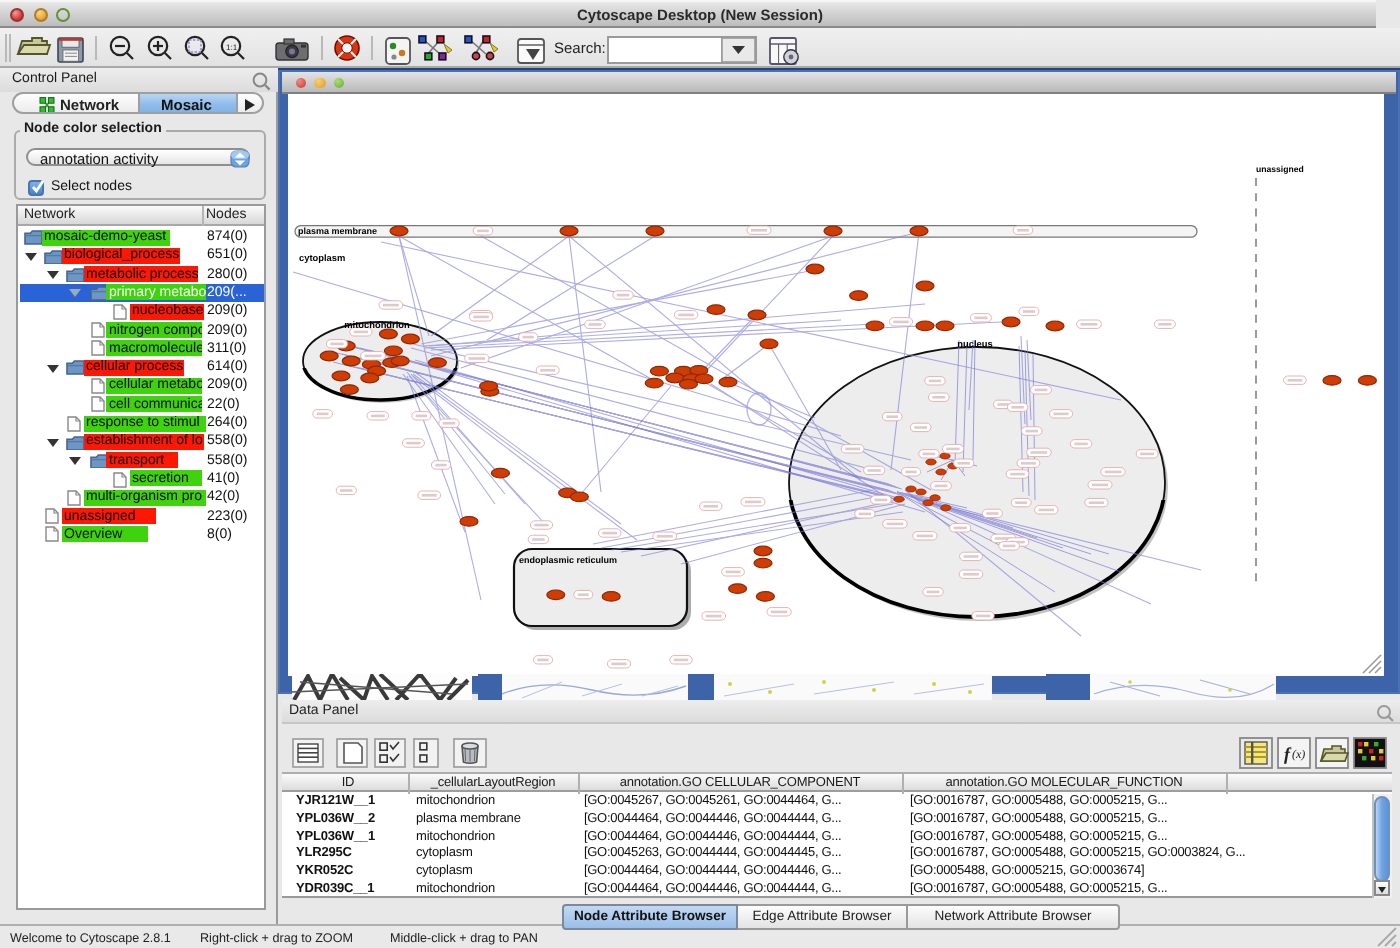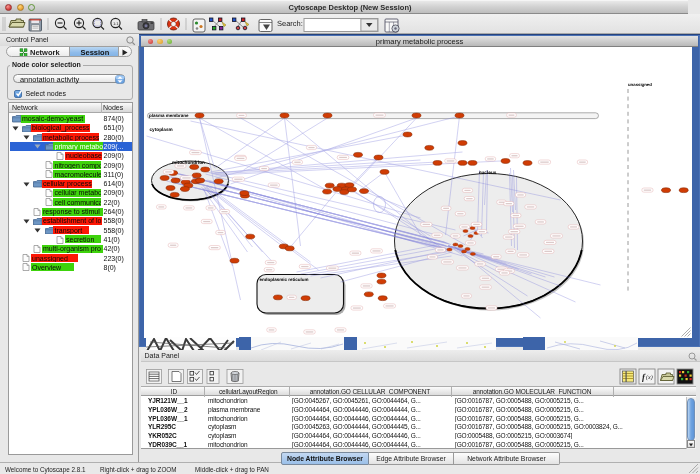--- a/index.html
+++ b/index.html
@@ -121,21 +121,21 @@
   <div class="abs" style="left:111px;top:0;width:15px;height:10.5px;"></div>
   <svg class="abs" style="left:12px;top:1px;" width="9" height="9" viewBox="0 0 9 9">
         <line x1="2.5" y1="2" x2="6.5" y2="7" stroke="#2a9a2a" stroke-width="0.8"></line>
         <line x1="6.5" y1="2" x2="2.5" y2="7" stroke="#2a9a2a" stroke-width="0.8"></line>
         <rect x="1" y="0.8" width="2.8" height="2.8" fill="#33bb33" stroke="#116611" stroke-width="0.5"></rect>
         <rect x="5.2" y="0.8" width="2.8" height="2.8" fill="#33bb33" stroke="#116611" stroke-width="0.5"></rect>
         <rect x="1" y="5.4" width="2.8" height="2.8" fill="#33bb33" stroke="#116611" stroke-width="0.5"></rect>
         <rect x="5.2" y="5.4" width="2.8" height="2.8" fill="#33bb33" stroke="#116611" stroke-width="0.5"></rect>
       </svg>
   <div class="abs" style="left:23px;top:1.1px;font-size:7.5px;font-weight:bold;color:#222;">Network</div>
-  <div class="abs" style="left:73.5px;top:1.1px;font-size:7.5px;font-weight:bold;color:#111;">Session</div>
+  <div class="abs" style="left:73.5px;top:1.1px;font-size:7.5px;font-weight:bold;color:#111;">Mosaic</div>
   <svg class="abs" style="left:114px;top:2px;" width="8" height="7" viewBox="0 0 8 7">
         <path d="M1.5 0.5 L6.5 3.5 L1.5 6.5 Z" fill="#222"></path>
       </svg>
  </div>
 
  <div class="abs" style="left:7px;top:30.5px;width:126px;height:35px;border:1px solid #ababab;border-radius:3px;"></div>
  <div class="abs" style="left:10px;top:27px;background:#e8e8e8;padding:0 2px;font-size:7px;font-weight:bold;color:#1a1a1a;">Node color selection</div>
 
  <div class="abs" style="left:13px;top:39.5px;width:112px;height:9.5px;background:linear-gradient(#ffffff,#e6e6e6);border:1px solid #8f8f8f;border-radius:4.5px;">
   <div class="abs" style="left:6px;top:0.6px;font-size:7.4px;color:#111;">annotation activity</div>
@@ -283,21 +283,20 @@
       <div class="abs" style="left:21.5px;top:160.3px;background:#3ed30c;color:#0a0a0a;font-size:7px;padding:0.5px 0 0.5px 1.5px;width:43px;white-space:nowrap;overflow:hidden;">Overview</div>
       <div class="abs" style="left:94.5px;top:160.8px;font-size:7px;color:#111;">8(0)</div>
     </div>
   </div>
 
 <div class="abs" style="left:139px;top:34px;width:561px;height:313px;background:#3d64a9;border-top:1px solid #26437c;box-shadow:inset 0 0 0 1px #4a71b5;"></div>
 <div class="abs" style="left:141px;top:36px;width:557px;height:10.5px;background:linear-gradient(#e3e3e3,#b9b9b9);border-bottom:1px solid #808080;">
  <div class="abs" style="left:6.5px;top:2.5px;width:5.5px;height:5.5px;border-radius:50%;background:radial-gradient(circle at 35% 30%,#f08a82,#c93534);"></div>
  <div class="abs" style="left:16px;top:2.5px;width:5.5px;height:5.5px;border-radius:50%;background:radial-gradient(circle at 35% 30%,#f7cf6e,#dd9b2e);"></div>
  <div class="abs" style="left:25.5px;top:2.5px;width:5.5px;height:5.5px;border-radius:50%;background:radial-gradient(circle at 35% 30%,#abdc76,#68ad34);"></div>
- <div class="abs" style="left:0;top:1.2px;width:557px;text-align:center;font-size:7.5px;color:#1a1a1a;">primary metabolic process</div>
 </div>
 <div class="abs" style="left:143.5px;top:47px;width:548px;height:291px;background:#ffffff;"></div>
 <svg class="abs" style="left:143.5px;top:47px;" width="548" height="291" viewBox="143.5 47 548 291">
     <g>
       <rect x="147" y="112.8" width="451" height="5.8" rx="2.9" fill="#f4f4f4" stroke="#777" stroke-width="0.6"></rect>
       <ellipse cx="190.5" cy="182" rx="38.5" ry="19.5" fill="#999" opacity="0.5"></ellipse>
       <ellipse cx="189.5" cy="180.5" rx="38.5" ry="19.5" fill="#ededed" stroke="#111" stroke-width="0.9"></ellipse>
       <clipPath id="mclip">
         <rect x="148" y="184" width="85" height="20"></rect>
       </clipPath>

